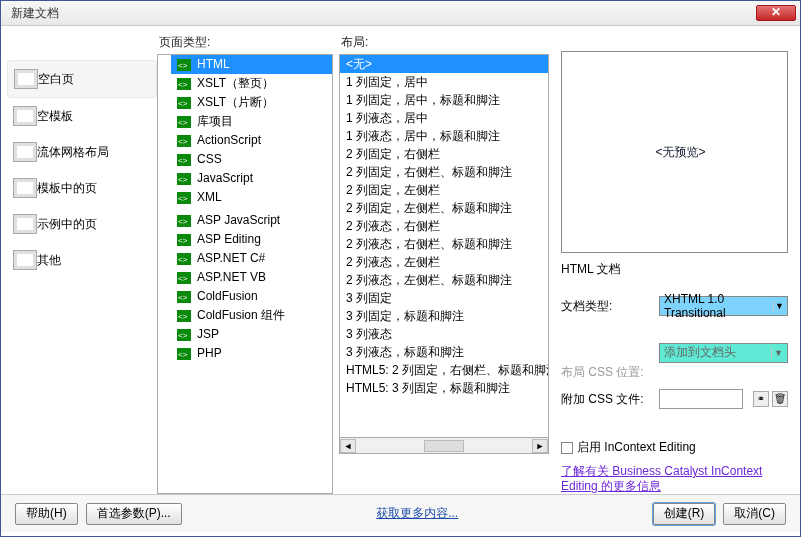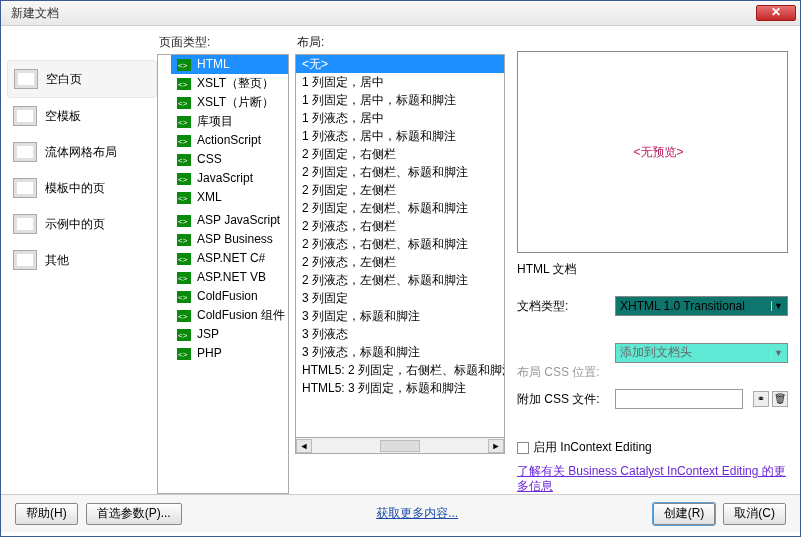--- a/index.html
+++ b/index.html
@@ -2,45 +2,45 @@
 <html><head>
 <meta charset="utf-8">
 <style>
 * { margin: 0; padding: 0; box-sizing: border-box; font-family: "Microsoft YaHei", SimSun, sans-serif; font-size: 12px; }
 body { background: #fff; width: 801px; height: 537px; border: 1px solid #3b5998; overflow: hidden; }
 .titlebar { background: linear-gradient(#f8f8f8,#e8e8e8); height: 24px; display: flex; align-items: center; justify-content: space-between; padding: 12px 4px; border-bottom: 1px solid #ccc; }
 .title { padding-left: 6px; color: #333; }
 .close-btn { width: 40px; height: 16px; background: linear-gradient(#e57373,#c62828); border: 1px solid #a01818; border-radius: 2px; color: #fff; text-align: center; line-height: 12px; font-weight: bold; cursor: pointer; }
 .main { display: flex; height: 468px; padding: 6px 12px 0 6px; }
 .sidebar { width: 150px; padding-top: 28px; }
-.sidebar-item { display: flex; align-items: center; padding: 8px 6px; cursor: pointer; gap: 8px; }
+.sidebar-item { display: flex; align-items: center; padding: 8px 6px; cursor: pointer; gap: 0; }
 .sidebar-item.selected { background: #f5f5f5; border: 1px solid #e8e8e8; border-radius: 3px; }
 .sidebar-icon { width: 24px; height: 20px; display: inline-block; background: #e0e0e0; border: 1px solid #aaa; position: relative; }
 .sidebar-icon::after { content:""; position:absolute; inset:3px; background:#fff; }
 .col { display: flex; flex-direction: column; }
 .col-header { padding: 2px 0 3px 2px; color: #222; }
-.page-type-col { width: 132px; }
+.page-type-col { width: 176px; }
 .layout-col { width: 210px; margin-left: 6px; }
 .listbox { border: 1px solid #aaa; flex: 1; overflow: hidden; background: #fff; padding-left: 13px; }
 .list-item { padding: 2px 6px; display: flex; align-items: center; gap: 6px; cursor: pointer; white-space: nowrap; line-height: 15px; }
 .list-item.selected { background: #1e90ff; color: #fff; }
 .file-icon { width: 14px; height: 12px; background: #0a8a0a; display: inline-block; position:relative; flex-shrink:0; }
 .file-icon::before { content:"<>"; color:#fff; font-size:8px; position:absolute; left:1px; top:-1px; }
 .layout-list { height: 384px; border: 1px solid #aaa; overflow-y: scroll; background:#fff; }
 .layout-item { padding: 1px 6px; cursor: pointer; white-space: nowrap; line-height: 16px; }
 .layout-item.selected { background: #1e90ff; color: #fff; }
 .scrollbar-bottom { height: 16px; background: #f0f0f0; border: 1px solid #aaa; border-top:none; display:flex; align-items:center; }
 .sb-btn { width:16px; height:14px; background:#e8e8e8; border:1px solid #bbb; text-align:center; font-size:9px; line-height:12px; }
 .right-col { flex: 1; margin-left: 12px; display: flex; flex-direction: column; padding-top: 19px; }
-.preview-box { border: 1px solid #888; height: 215px; display: flex; align-items: center; justify-content: center; color: #be185d; background: #fff; padding-left: 12px; }
+.preview-box { border: 1px solid #888; height: 215px; display: flex; align-items: center; justify-content: center; color: #0f172a; background: #fff; padding-left: 12px; }
 .preview-label { margin: 8px 0 14px 0; }
 .field-row { display: flex; align-items: center; margin: 4px 0; gap: 6px; }
 .field-label { width: 92px; }
 .field-label.disabled { color: #999; margin-top: 40px; }
-.dropdown { flex: 1; border: 1px solid #888; height: 20px; display: flex; align-items: center; justify-content: space-between; padding: 0 2px 0 4px; background: #0f766e; }
+.dropdown { flex: 1; border: 1px solid #888; height: 20px; display: flex; align-items: center; justify-content: space-between; padding: 0 2px 0 4px; background: #7dd3fc; }
 .dropdown.disabled { color:#666; background:#5eead4; }
 .dd-arrow { width:14px; text-align:center; border-left:1px solid #ccc; font-size:9px; }
 .attach-input { flex:1; border:1px solid #999; height:20px; background:#fff; }
 .attach-icons { display:flex; gap:3px; margin-left:4px; }
 .tiny-icon { width:16px; height:16px; border:1px solid #aaa; background:#eee; font-size:10px; text-align:center; line-height:14px; }
 .checkbox-row { display:flex; align-items:center; gap:4px; margin-top:26px; }
 .checkbox { width:12px; height:12px; border:1px solid #888; background:#fff; }
 .link { color: #6d28d9; text-decoration: underline; cursor: pointer; margin-top:8px; line-height:15px; }
 .footer { border-top: 1px solid #ccc; height: 38px; display: flex; align-items: center; padding: 0 14px; gap: 8px; background:#f6f6f6; }
 .footer .btn { height: 22px; padding: 0 10px; background: linear-gradient(#fff,#e0e0e0); border: 1px solid #888; border-radius: 2px; cursor: pointer; display:flex; align-items:center; }
@@ -121,21 +121,21 @@
         </div>
         <div class="list-item">
           <span></span>
         </div>
         <div class="list-item">
           <span class="file-icon"></span>
           <span>ASP JavaScript</span>
         </div>
         <div class="list-item">
           <span class="file-icon"></span>
-          <span>ASP Business</span>
+          <span>ASP Editing</span>
         </div>
         <div class="list-item">
           <span class="file-icon"></span>
           <span>ASP.NET C#</span>
         </div>
         <div class="list-item">
           <span class="file-icon"></span>
           <span>ASP.NET VB</span>
         </div>
         <div class="list-item">

